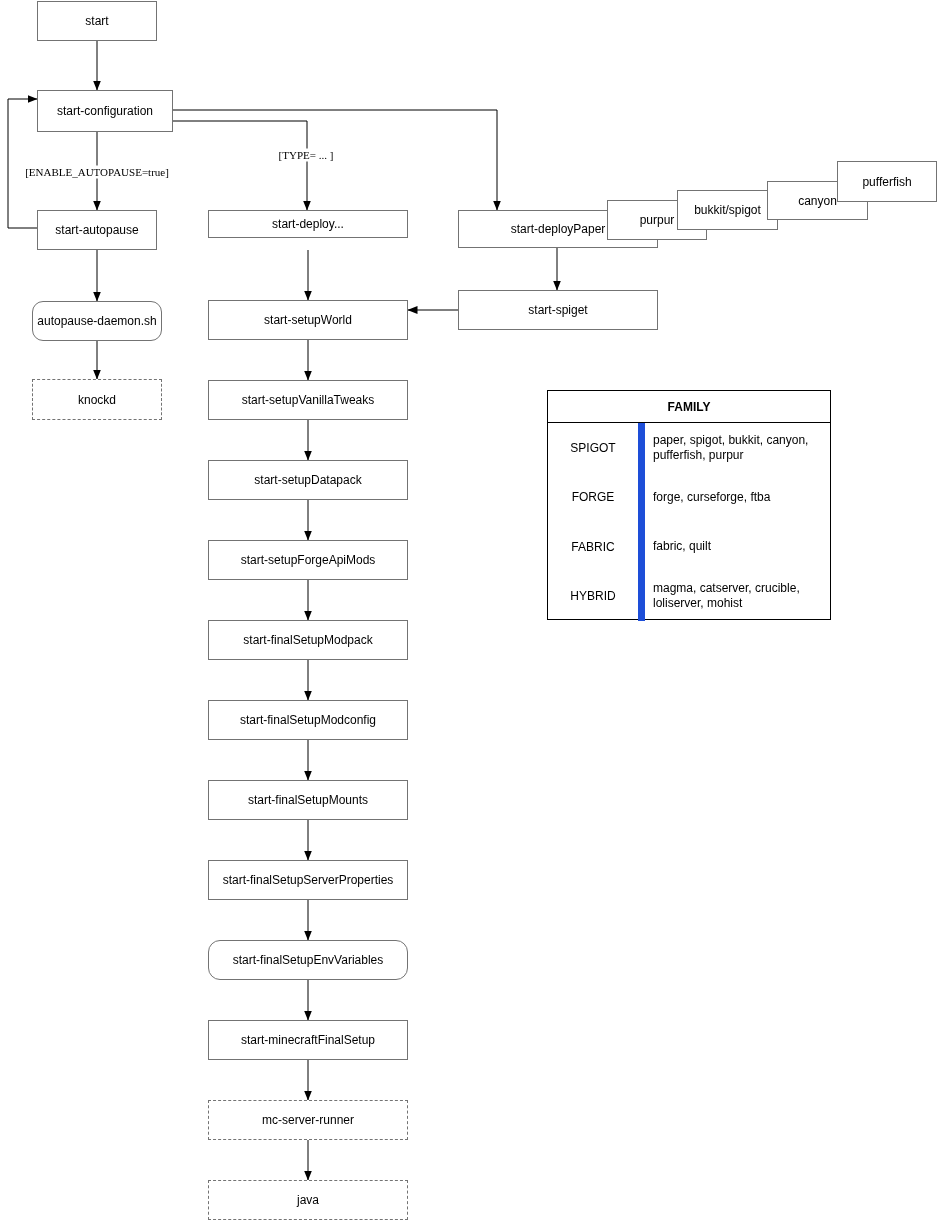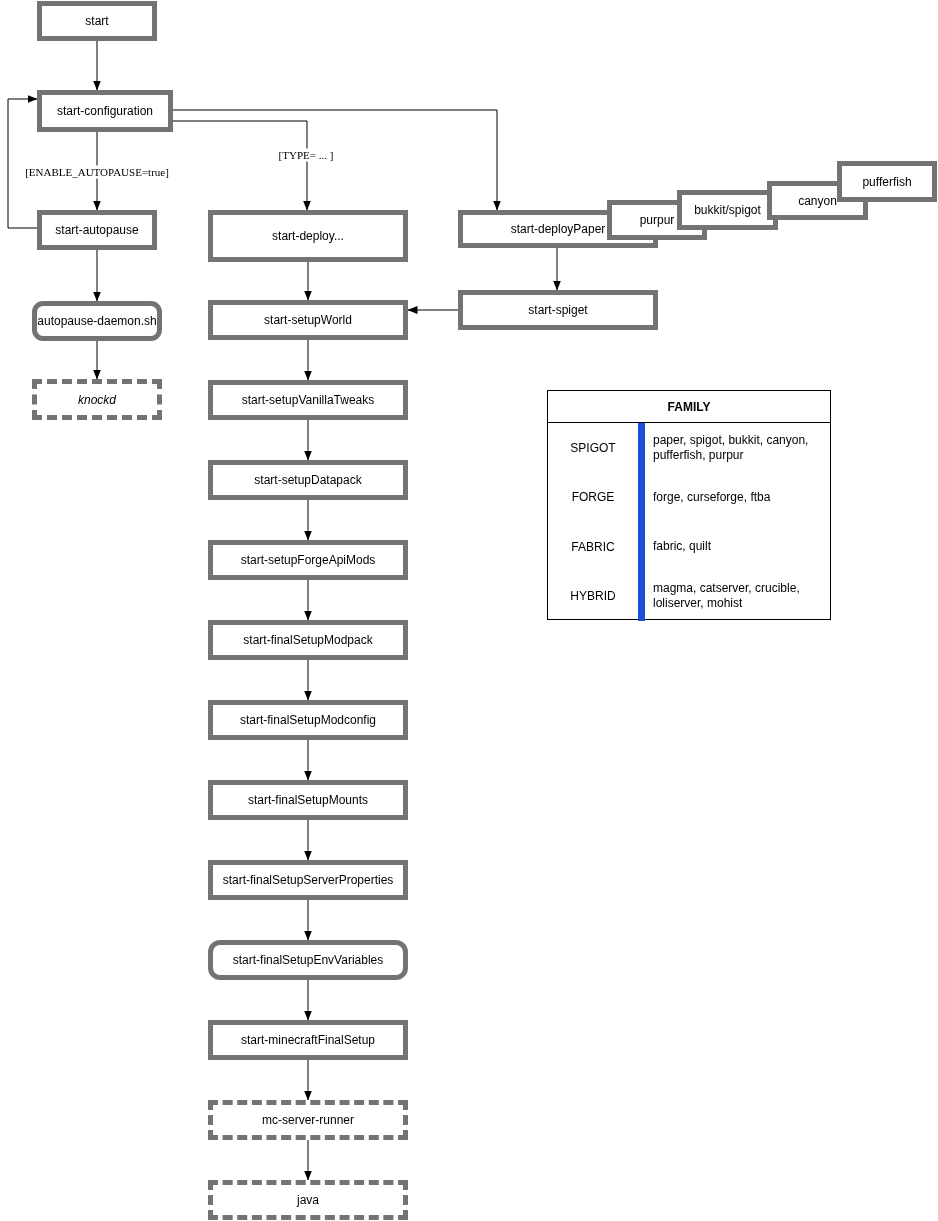--- a/index.html
+++ b/index.html
@@ -24,21 +24,21 @@
   }
   .edge {
     fill: none;
     stroke: #000000;
     stroke-width: 1;
   }
   .node {
     position: absolute;
     box-sizing: border-box;
     background: #ffffff;
-    border: 5px solid #737373;
+    border: 1px solid #737373;
     display: flex;
     align-items: center;
     justify-content: center;
     text-align: center;
     font-size: 12px;
     line-height: 14px;
     z-index: 2;
     padding: 0 4px;
     white-space: nowrap;
   }
@@ -137,22 +137,22 @@
         <div class="fam-cell">FABRIC</div>
         <div class="mem-cell">fabric, quilt</div>
         <div class="fam-cell">HYBRID</div>
         <div class="mem-cell">magma, catserver, crucible, loliserver, mohist</div>
       </div>
   </div>
 <div class="node" style="left: 37px; top: 1px; width: 120px; height: 40px;">start</div>
     <div class="node" style="left: 37px; top: 90px; width: 136px; height: 42px;">start-configuration</div>
     <div class="node" style="left: 37px; top: 210px; width: 120px; height: 40px;">start-autopause</div>
     <div class="node" style="left: 32px; top: 301px; width: 130px; height: 40px; border-radius: 11px;">autopause-daemon.sh</div>
-    <div class="node dashed" style="left: 32px; top: 379px; width: 130px; height: 41px; font-style: italic;">knockd</div>
-    <div class="node" style="left: 208px; top: 210px; width: 200px; height: 52px;">start-deploy...</div>
+    <div class="node dashed" style="left: 32px; top: 379px; width: 130px; height: 41px;">knockd</div>
+    <div class="node" style="left: 208px; top: 210px; width: 200px; height: 28px;">start-deploy...</div>
     <div class="node" style="left: 458px; top: 210px; width: 200px; height: 38px;">start-deployPaper</div>
     <div class="node" style="left: 607px; top: 200px; width: 100px; height: 40px;">purpur</div>
     <div class="node" style="left: 677px; top: 190px; width: 101px; height: 40px;">bukkit/spigot</div>
     <div class="node" style="left: 767px; top: 181px; width: 101px; height: 39px;">canyon</div>
     <div class="node" style="left: 837px; top: 161px; width: 100px; height: 41px;">pufferfish</div>
     <div class="node" style="left: 208px; top: 300px; width: 200px; height: 40px;">start-setupWorld</div>
     <div class="node" style="left: 458px; top: 290px; width: 200px; height: 40px;">start-spiget</div>
     <div class="node" style="left: 208px; top: 380px; width: 200px; height: 40px;">start-setupVanillaTweaks</div>
     <div class="node" style="left: 208px; top: 460px; width: 200px; height: 40px;">start-setupDatapack</div>
     <div class="node" style="left: 208px; top: 540px; width: 200px; height: 40px;">start-setupForgeApiMods</div>

